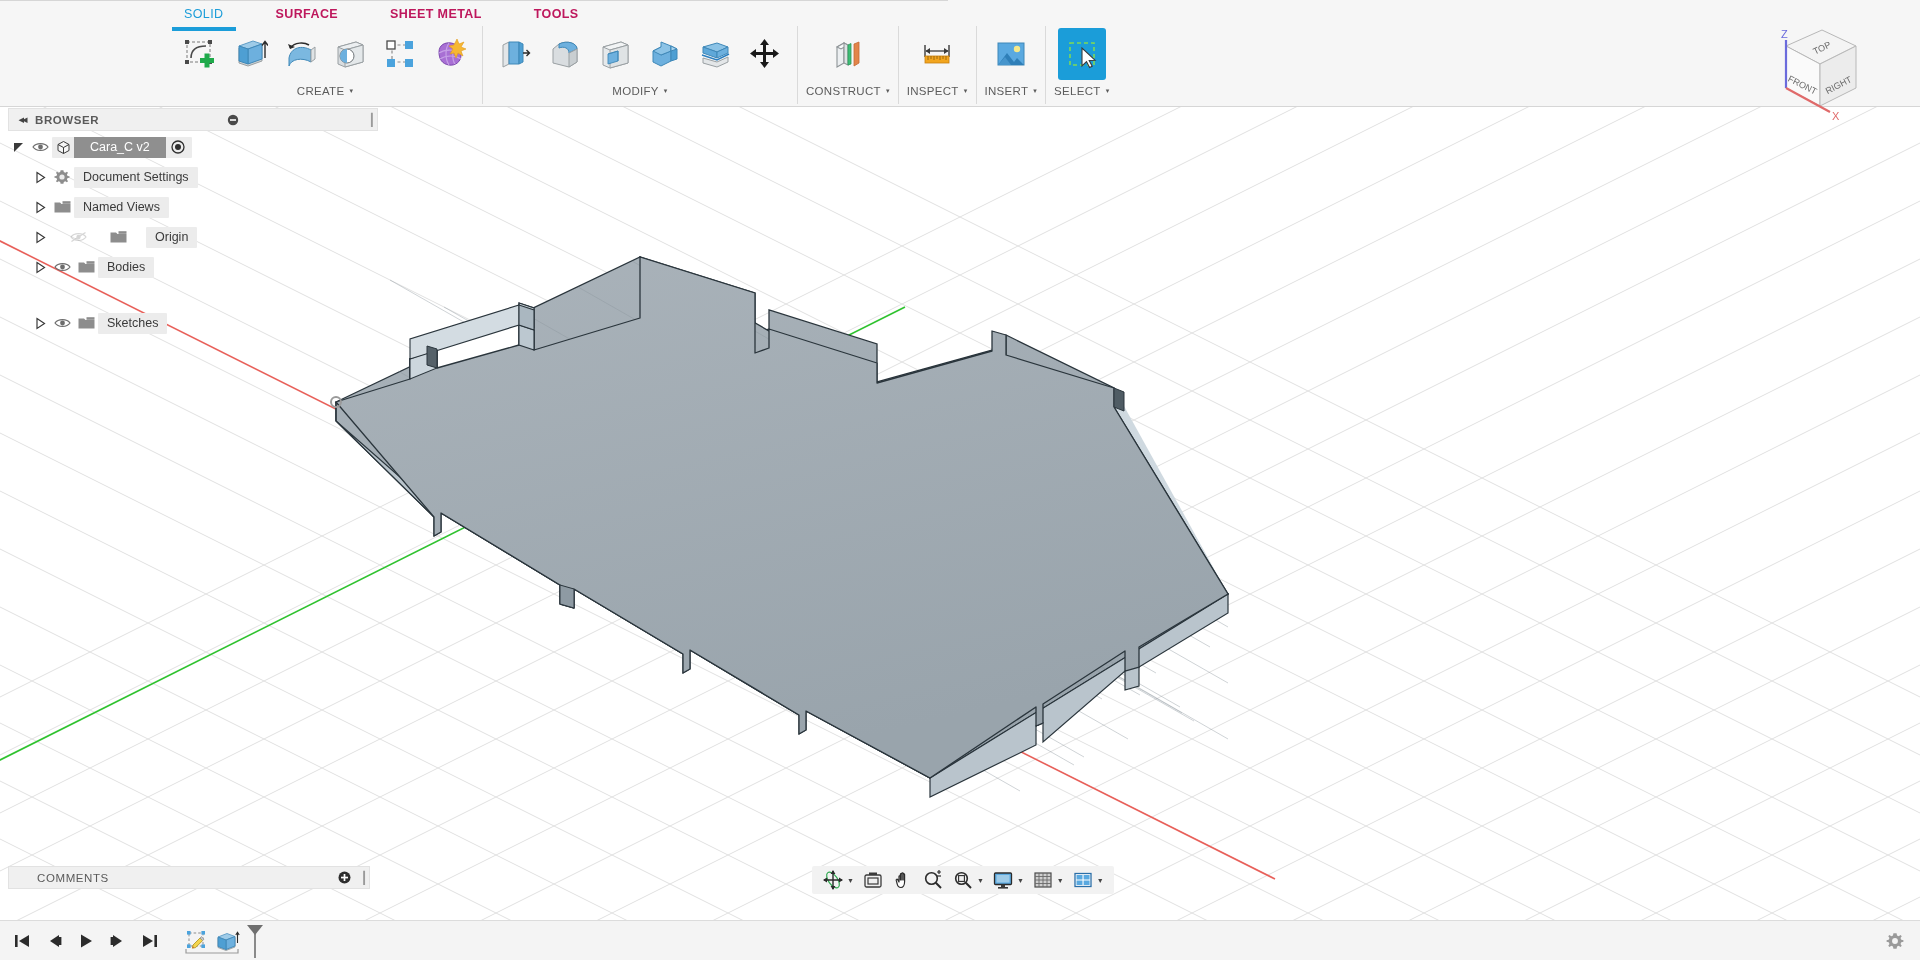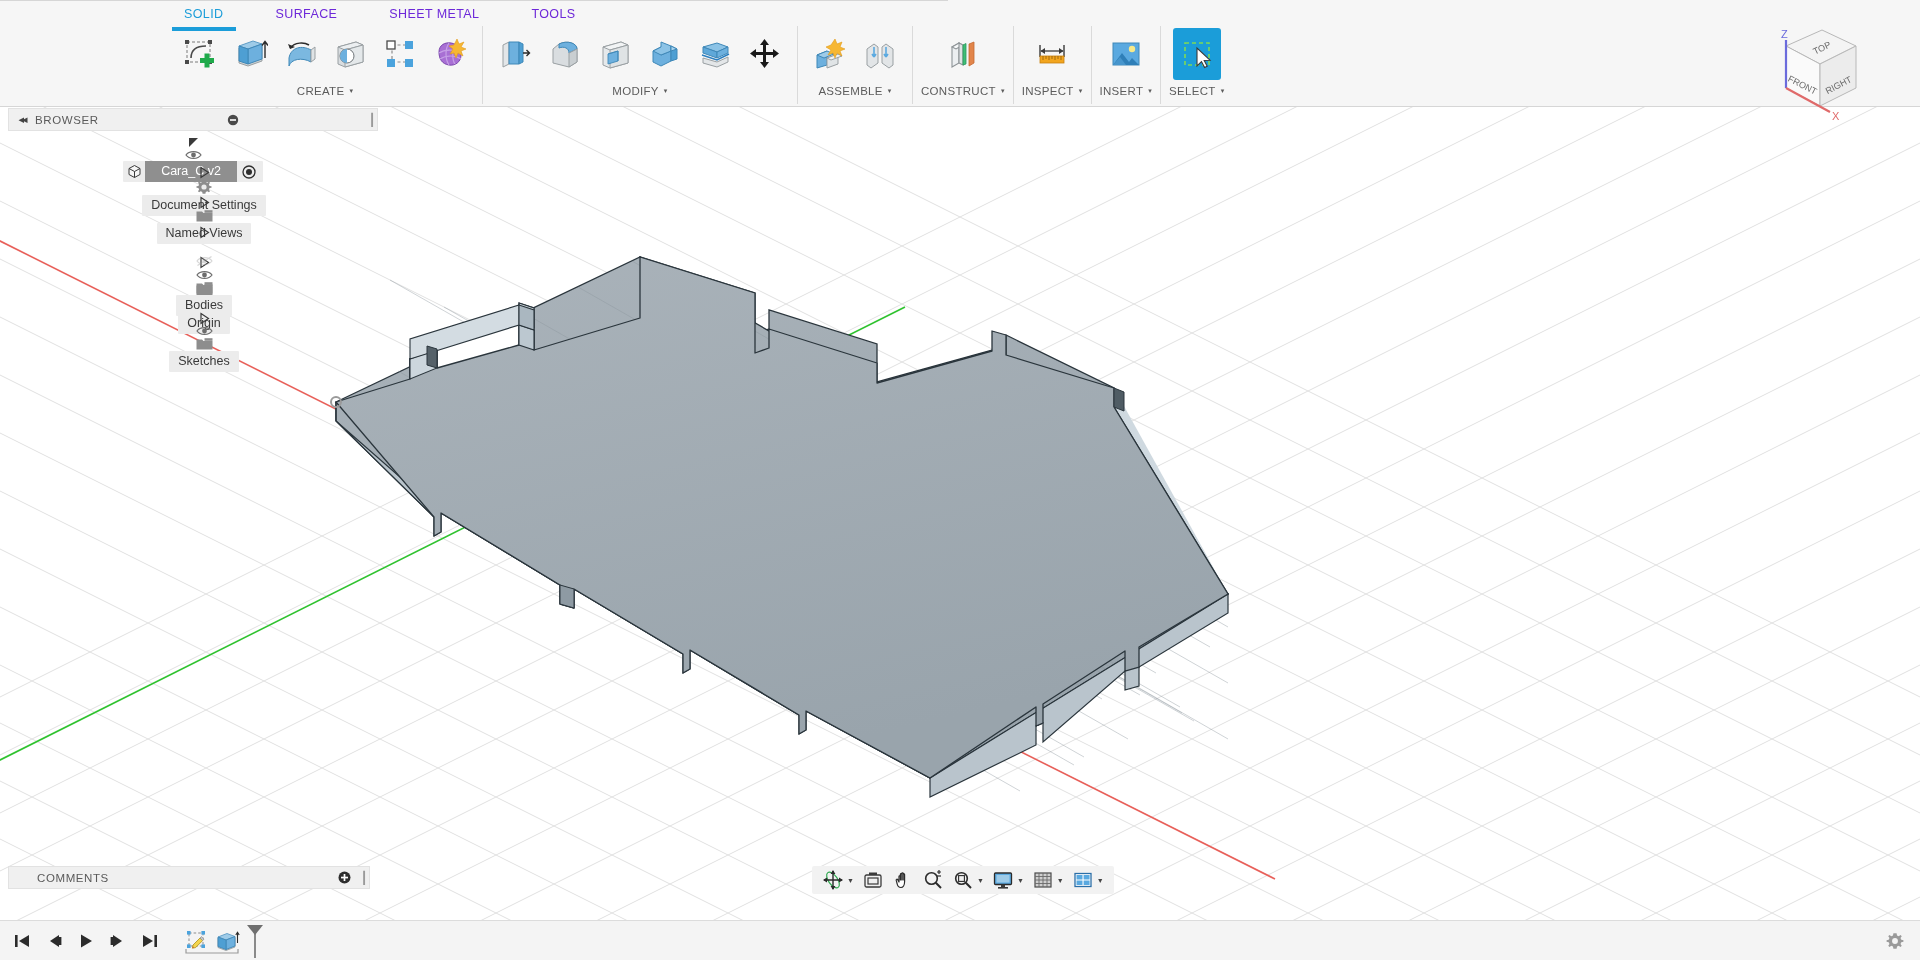--- a/index.html
+++ b/index.html
@@ -22,22 +22,22 @@
     position:absolute;left:13px;top:18px;width:125px;height:62px;
     border:1px solid #d0d0d0;border-radius:5px;background:#f6f6f6;
     display:flex;align-items:center;justify-content:center;
     font-size:12.5px;color:#4d4d4d;letter-spacing:.3px;cursor:pointer;
   }
   .design-btn .caret{margin-left:7px;font-size:8px;color:#555;}
 
   .tabs{position:absolute;left:158px;top:2px;height:26px;display:flex;}
   .tab{
     position:relative;height:26px;padding:0 26px;box-sizing:border-box;
-    font-size:12.5px;color:#6d28d9;letter-spacing:.4px;cursor:pointer;
-    display:flex;align-items:flex-start;padding-top:5px;
+    font-size:12.5px;color:#be185d;letter-spacing:.4px;cursor:pointer;
+    display:flex;align-items:flex-start;padding-top:5px;font-weight:bold;
   }
   .tab.active{color:#1b9dd9;font-weight:normal;}
   .tab.active::after{
     content:"";position:absolute;left:14px;right:14px;bottom:-3px;height:4px;background:#1b9dd9;
   }
 
   .panels{position:absolute;left:168px;top:26px;height:78px;display:flex;align-items:flex-start;}
   .panel{
     position:relative;height:78px;display:flex;flex-direction:column;align-items:center;
     padding:0 8px;box-sizing:border-box;
@@ -75,32 +75,32 @@
     user-select:none;
   }
   .browser-head{
     display:flex;align-items:center;height:23px;background:#f0f0f0;
     border:1px solid #e2e2e2;box-sizing:border-box;width:370px;
   }
   .browser-head .collapse{
     width:26px;display:flex;align-items:center;justify-content:center;
     color:#444;font-size:11px;cursor:pointer;letter-spacing:-2px;
   }
-  .browser-head .btitle{font-size:11.5px;color:#5a5a5a;letter-spacing:.6px;}
+  .browser-head .btitle{font-size:11.5px;color:#5a5a5a;letter-spacing:.6px;font-weight:bold;}
   .browser-head .grip{
     margin-left:auto;width:10px;height:23px;display:flex;align-items:center;justify-content:center;
     color:#9a9a9a;font-size:12px;cursor:col-resize;
   }
   .browser-head .minus{
     margin-left:auto;width:22px;display:flex;align-items:center;justify-content:center;cursor:pointer;
   }
 
   .tree{margin-top:5px;}
   .trow{
-    display:flex;align-items:center;height:22px;margin-bottom:8px;cursor:default;flex-direction:column;
+    display:flex;align-items:center;height:22px;margin-bottom:8px;cursor:default;
   }
   .twist{
     width:20px;height:20px;display:flex;align-items:center;justify-content:center;cursor:pointer;
   }
   .eye{width:24px;height:20px;display:flex;align-items:center;justify-content:center;cursor:pointer;}
   .tico{width:24px;height:20px;display:flex;align-items:center;justify-content:center;}
   .tlabel{
     background:#ececec;padding:2px 9px 3px 9px;border-radius:1px;color:#3a3a3a;
     font-size:12.5px;line-height:16px;white-space:nowrap;cursor:pointer;
   }
@@ -314,48 +314,20 @@
             </svg>
           </div>
 
         </div>
         <div class="plabel">
           <span>MODIFY</span>
           <span class="caret">▾</span>
         </div>
       </div>
 
-      <div class="panel">
-        <div class="icons">
-
-          <div class="ibtn">
-            <svg width="36" height="36" viewBox="0 0 36 36">
-              <path d="M5 19 L15 15 L15 29 L5 32 Z" fill="#6db0de" stroke="#3f88b8" stroke-width="1"></path>
-              <path d="M5 19 L15 15 L22 18 L12 22 Z" fill="#9ecbe8" stroke="#3f88b8" stroke-width="1"></path>
-              <path d="M15 22 L26 18 L26 28 L15 32 Z" fill="#e0e4e6" stroke="#9aa0a3" stroke-width="1"></path>
-              <path d="M15 22 L26 18 L30 20 L19 24 Z" fill="#f0f3f4" stroke="#9aa0a3" stroke-width="1"></path>
-              <path d="M23 3 L25 8 L30 6 L28 11 L33 13 L28 15 L30 20 L25 17 L23 22 L21 17 L16 19 L19 14 L14 11 L19 9 Z" fill="#f7b733" stroke="#e09b18" stroke-width="0.6"></path>
-            </svg>
-          </div>
-
-          <div class="ibtn">
-            <svg width="36" height="36" viewBox="0 0 36 36">
-              <path d="M5 13 L12 8 L16 11 L16 27 L9 32 L5 29 Z" fill="#e2e5e7" stroke="#9aa0a3" stroke-width="1"></path>
-              <path d="M20 11 L24 8 L31 13 L31 29 L27 32 L20 27 Z" fill="#e2e5e7" stroke="#9aa0a3" stroke-width="1"></path>
-              <path d="M12 11 L12 21 M12 21 L10 18 M12 21 L14 18" stroke="#5aa9e0" stroke-width="1.6" fill="none"></path>
-              <path d="M24 11 L24 21 M24 21 L22 18 M24 21 L26 18" stroke="#5aa9e0" stroke-width="1.6" fill="none"></path>
-            </svg>
-          </div>
-
-        </div>
-        <div class="plabel">
-          <span>ASSEMBLE</span>
-          <span class="caret">▾</span>
-        </div>
-      </div>
 
       <div class="panel">
         <div class="icons">
           <div class="ibtn">
             <svg width="36" height="36" viewBox="0 0 36 36">
               <path d="M7 11 L14 7 L14 27 L7 31 Z" fill="#eceff1" stroke="#8e9497" stroke-width="1.1"></path>
               <path d="M7 11 L14 7 L18 9 L11 13 Z" fill="#f7f9fa" stroke="#8e9497" stroke-width="1.1"></path>
               <path d="M14 7 L18 9 L18 29 L14 27 Z" fill="#dee2e4" stroke="#8e9497" stroke-width="1.1"></path>
               <path d="M18 9 L21 7.5 L21 28 L18 29 Z" fill="#3fbd76" stroke="#2a9b5c" stroke-width="0.8"></path>
               <path d="M24 8 L29 6 L29 27 L24 30 Z" fill="#e2854a" stroke="#c46a33" stroke-width="0.8"></path>

